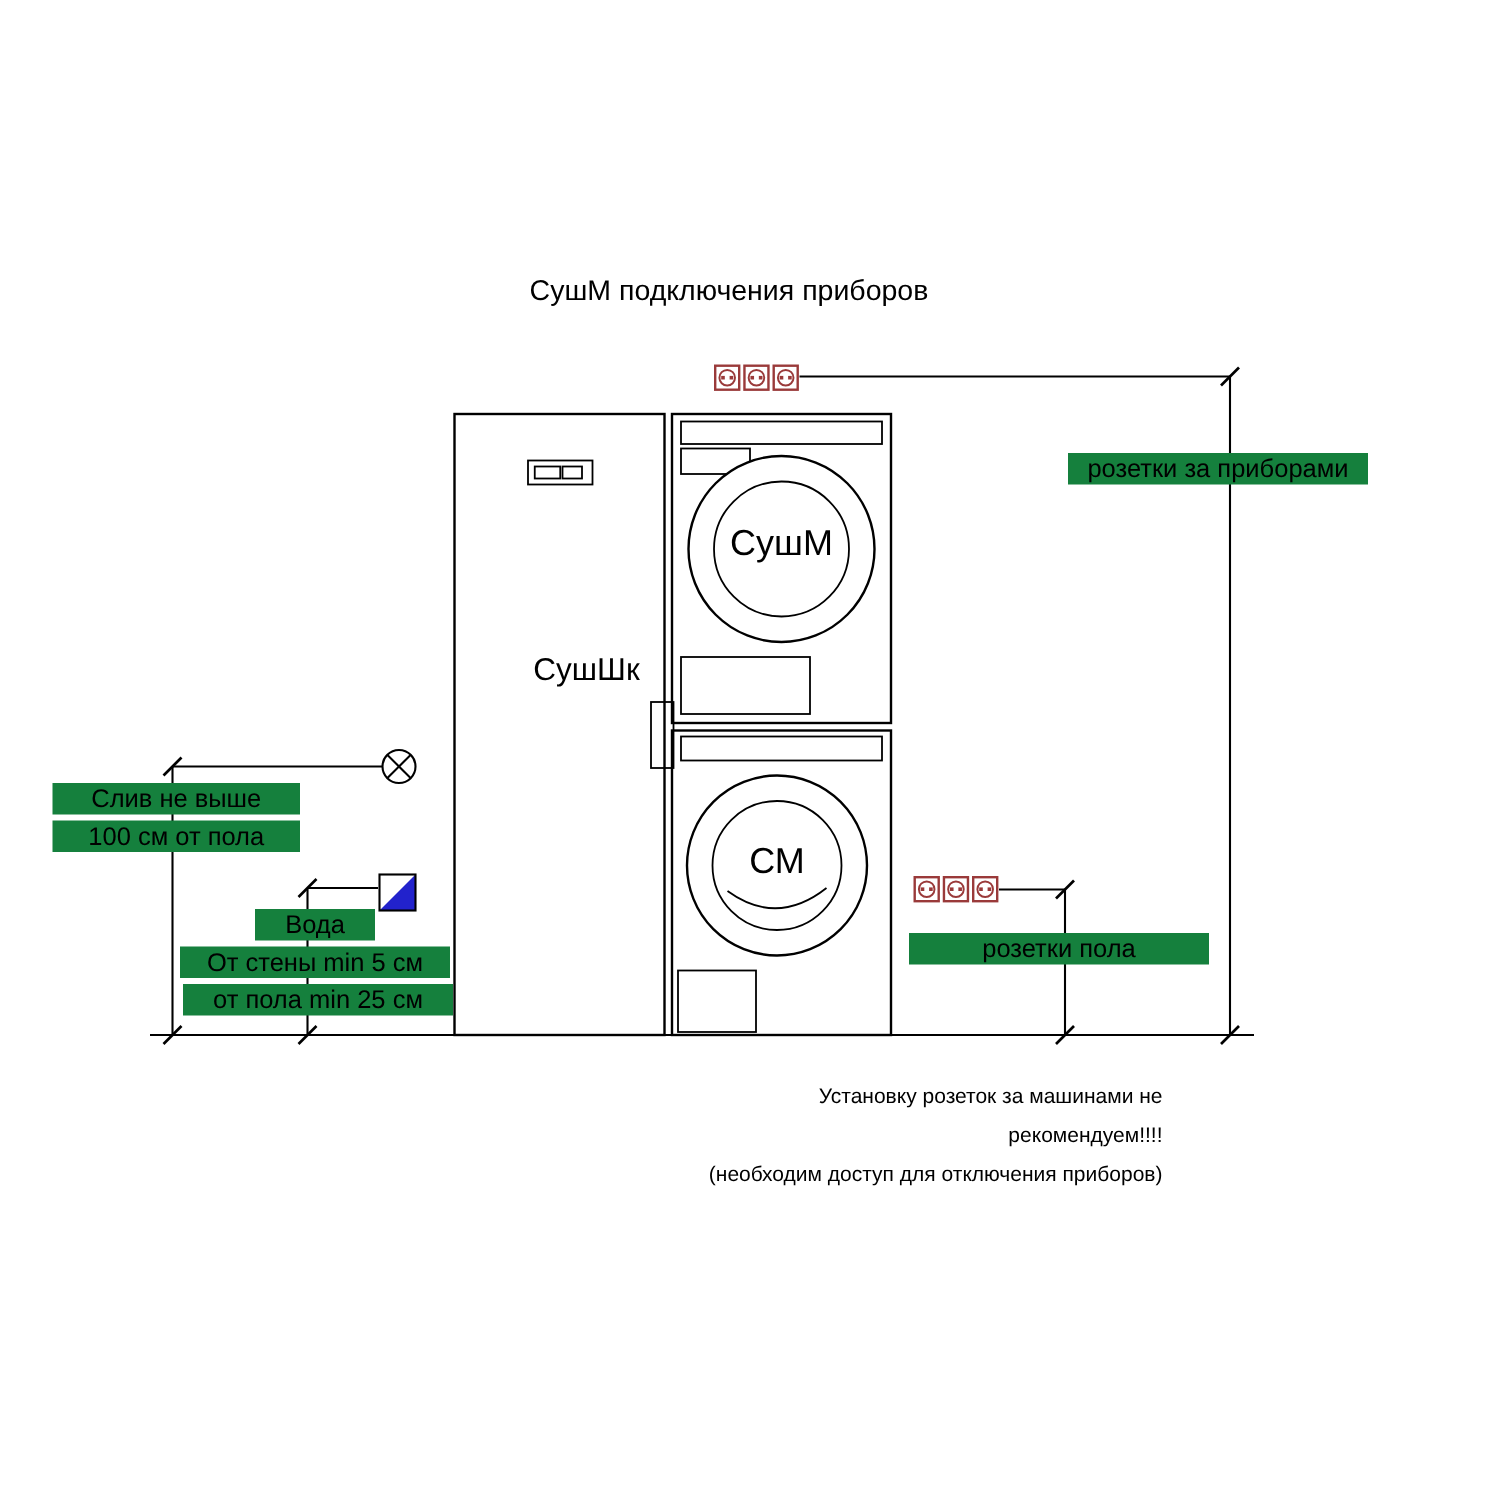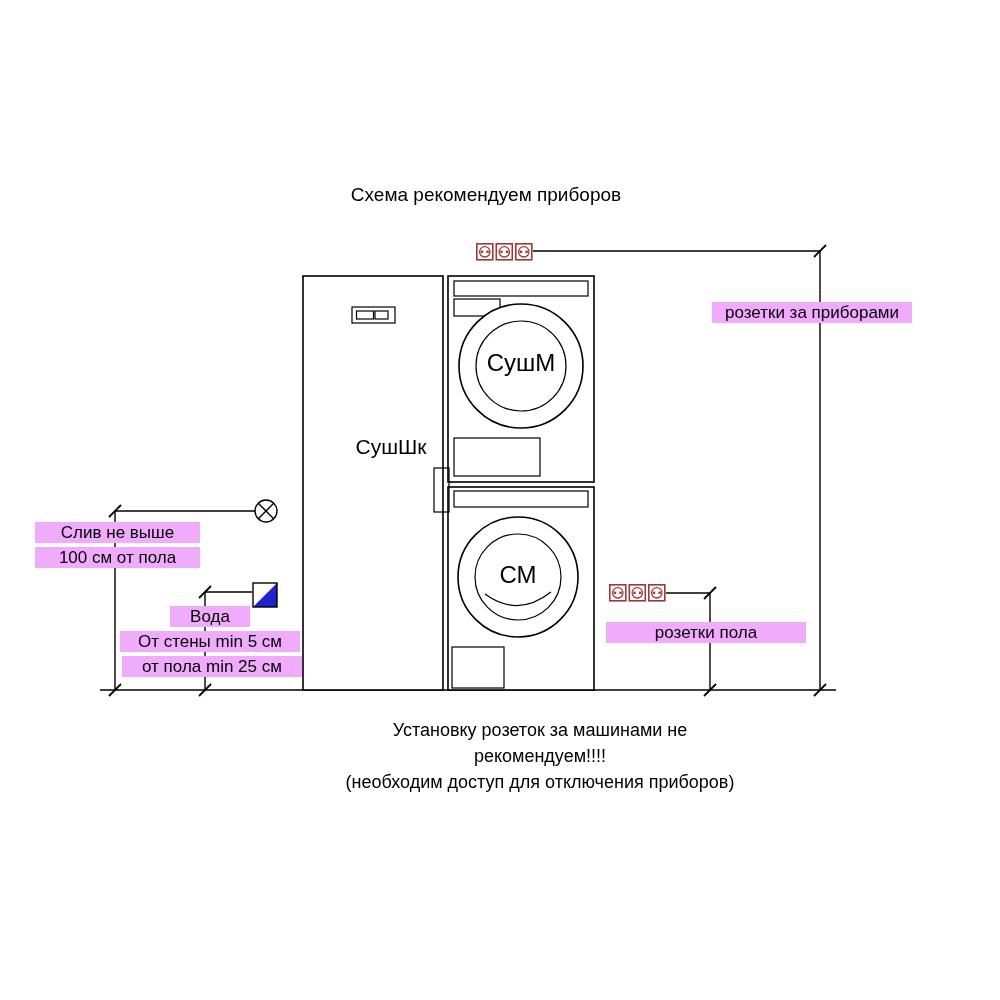--- a/index.html
+++ b/index.html
@@ -1,24 +1,24 @@
 <!DOCTYPE html>
 <html style="--socket: #9a3a3a; --water: #2222cc;"><head>
 <meta charset="utf-8">
 <style>
   html,body{margin:0;padding:0;background:#fff}
   #canvas{position:relative;width:1000px;height:1000px;background:#fff;
           font-family:"Liberation Sans",sans-serif;color:#000;overflow:hidden}
   #canvas > svg{position:absolute;left:0;top:0}
   .txt{position:absolute;font-size:17px;line-height:21px;text-align:center;
-       background:#f0abfc;white-space:nowrap}
+       background:#15803d;white-space:nowrap}
   .title{font-size:19px}
   .big{font-size:21px;background:transparent}
   .door-lbl{font-size:24px;background:transparent}
-  .note{font-size:18px;text-align:center;background:transparent}
+  .note{font-size:14px;text-align:right;background:transparent}
   .ln{stroke:#000;stroke-width:1.4;fill:none}
   .rc{stroke:#000;stroke-width:1.6;fill:#fff}
   .thin{stroke:#000;stroke-width:1.2;fill:none}
   .tick{stroke:#000;stroke-width:1.8}
   .socket-box{stroke:var(--socket,#9a3a3a);fill:#fff;stroke-width:1.6}
   .socket-ring{stroke:var(--socket,#9a3a3a);fill:none;stroke-width:1.3}
   .socket-pin{fill:var(--socket,#9a3a3a)}
   .water-tri{fill:var(--water,#2222cc);stroke:none}
 </style>
 </head>
@@ -125,21 +125,21 @@
       </g>
       <g transform="translate(648,584)">
         <rect class="socket-box" x="0.8" y="0.8" width="16" height="16"></rect>
         <circle class="socket-ring" cx="8.8" cy="8.8" r="5.2"></circle>
         <rect class="socket-pin" x="4.8" y="7.6" width="2.4" height="2.4"></rect>
         <rect class="socket-pin" x="10.4" y="7.6" width="2.4" height="2.4"></rect>
       </g>
     </g>
   </svg>
 
-  <div class="txt title" style="left:330px;top:184px;width:312px;background:transparent">Схема рекомендуем приборов</div>
+  <div class="txt title" style="left:330px;top:184px;width:312px;background:transparent">СушМ подключения приборов</div>
 
   <div class="txt big" style="left:338px;top:436px;width:106px">СушШк</div>
 
   <div class="txt door-lbl" style="left:481px;top:352px;width:80px">СушМ</div>
 
   <div class="txt door-lbl" style="left:488px;top:564px;width:60px">СМ</div>
 
   <div class="txt" style="left:712px;top:302px;width:200px">розетки за приборами</div>
 
   <div class="txt" style="left:606px;top:622px;width:200px">розетки пола</div>

